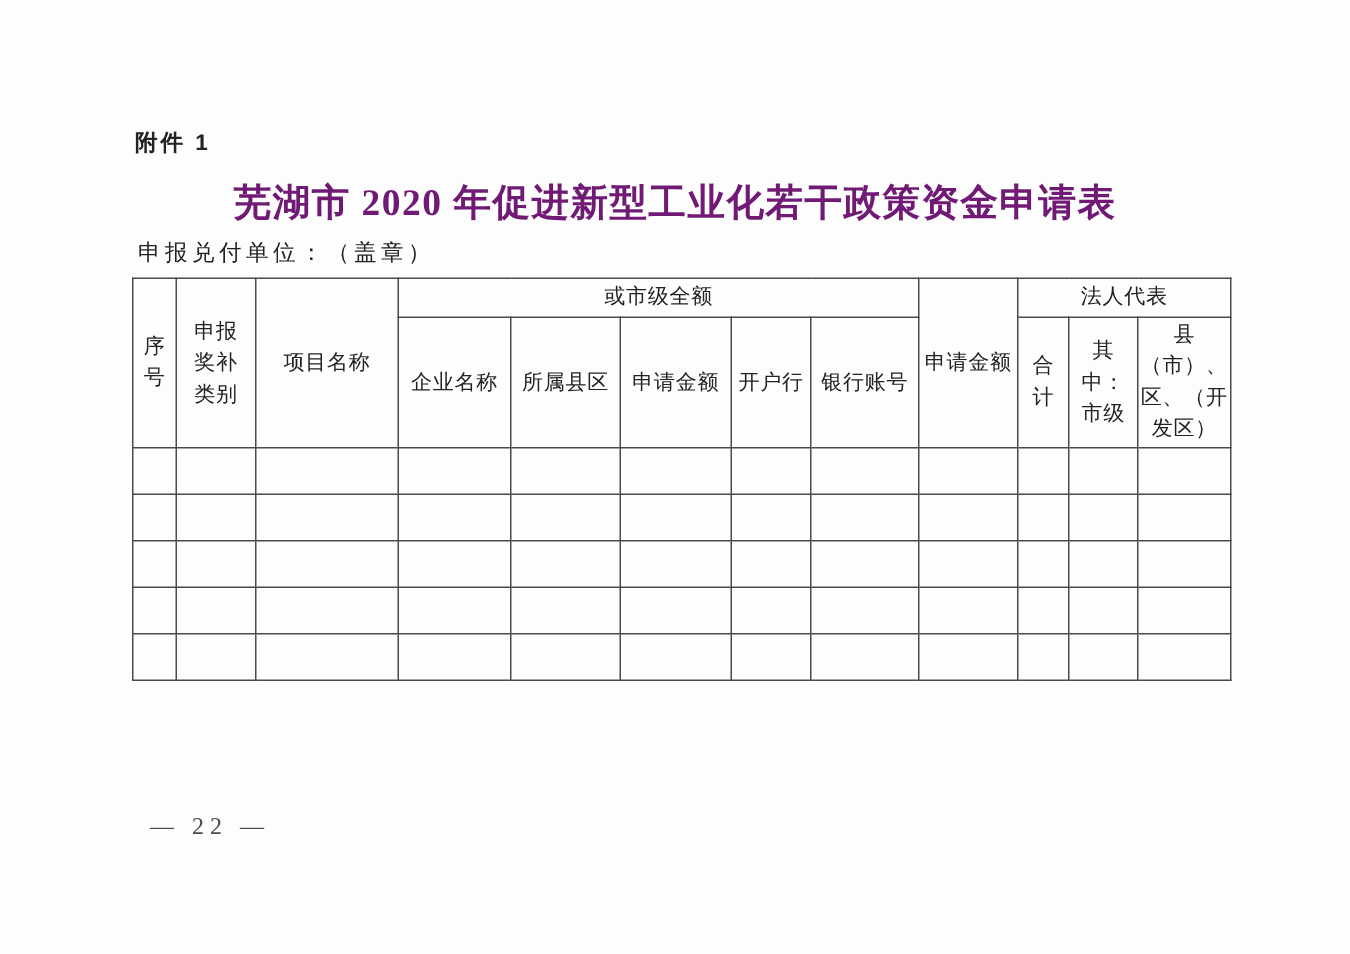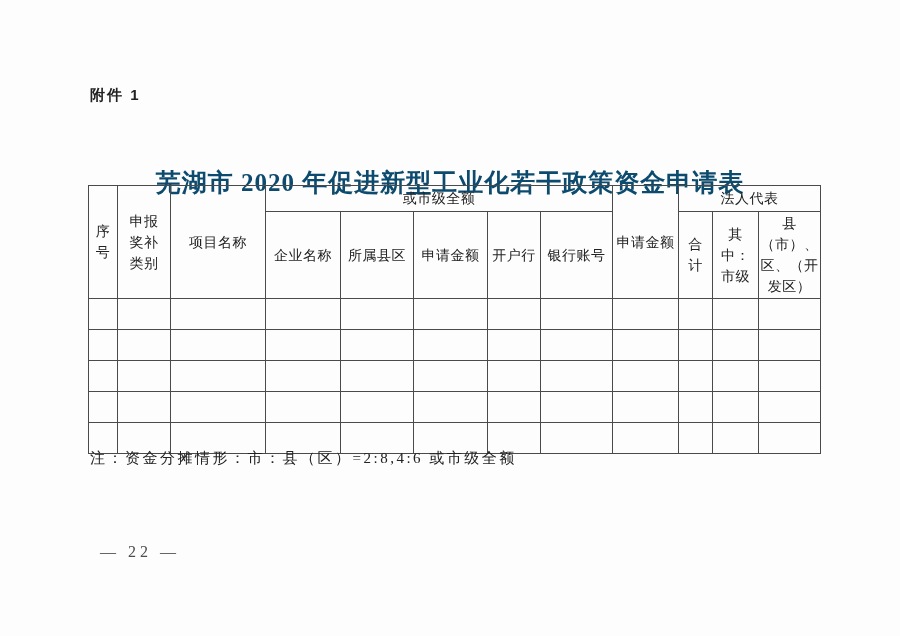--- a/index.html
+++ b/index.html
@@ -29,22 +29,21 @@
   }
   .title {
     position: absolute;
     left: 0;
     top: 118px;
     width: 100%;
     text-align: center;
     font-size: 25px;
     font-weight: bold;
     letter-spacing: 1px;
-    color: #0c4a6e;
-    margin-top: 48px;
+    color: #701a75;
   }
   .unit-line {
     position: absolute;
     left: 92px;
     top: 159px;
     font-size: 15px;
     letter-spacing: 3px;
     color: #222;
   }
   table.app-table {
@@ -90,20 +89,21 @@
 </style>
 </head>
 <body>
 
 <div class="page">
 
   <div class="attachment">附件 1</div>
 
   <div class="title">芜湖市 2020 年促进新型工业化若干政策资金申请表</div>
 
+  <div class="unit-line">申报兑付单位：（盖章）</div>
 
   <table class="app-table">
     <colgroup>
       <col style="width:29px">
         <col style="width:53px">
         <col style="width:95px">
       <col style="width:75px">
         <col style="width:73px">
         <col style="width:74px">
       <col style="width:53px">
@@ -206,17 +206,16 @@
           <td></td>
           <td></td>
           <td></td>
           <td></td>
           <td></td>
           <td></td>
         </tr>
       </tbody>
   </table>
 
-  <div class="note">注：资金分摊情形：市：县（区）=2:8,4:6 或市级全额</div>
 
   <div class="pageno">— 22 —</div>
 
 </div>
 
 </body></html>

